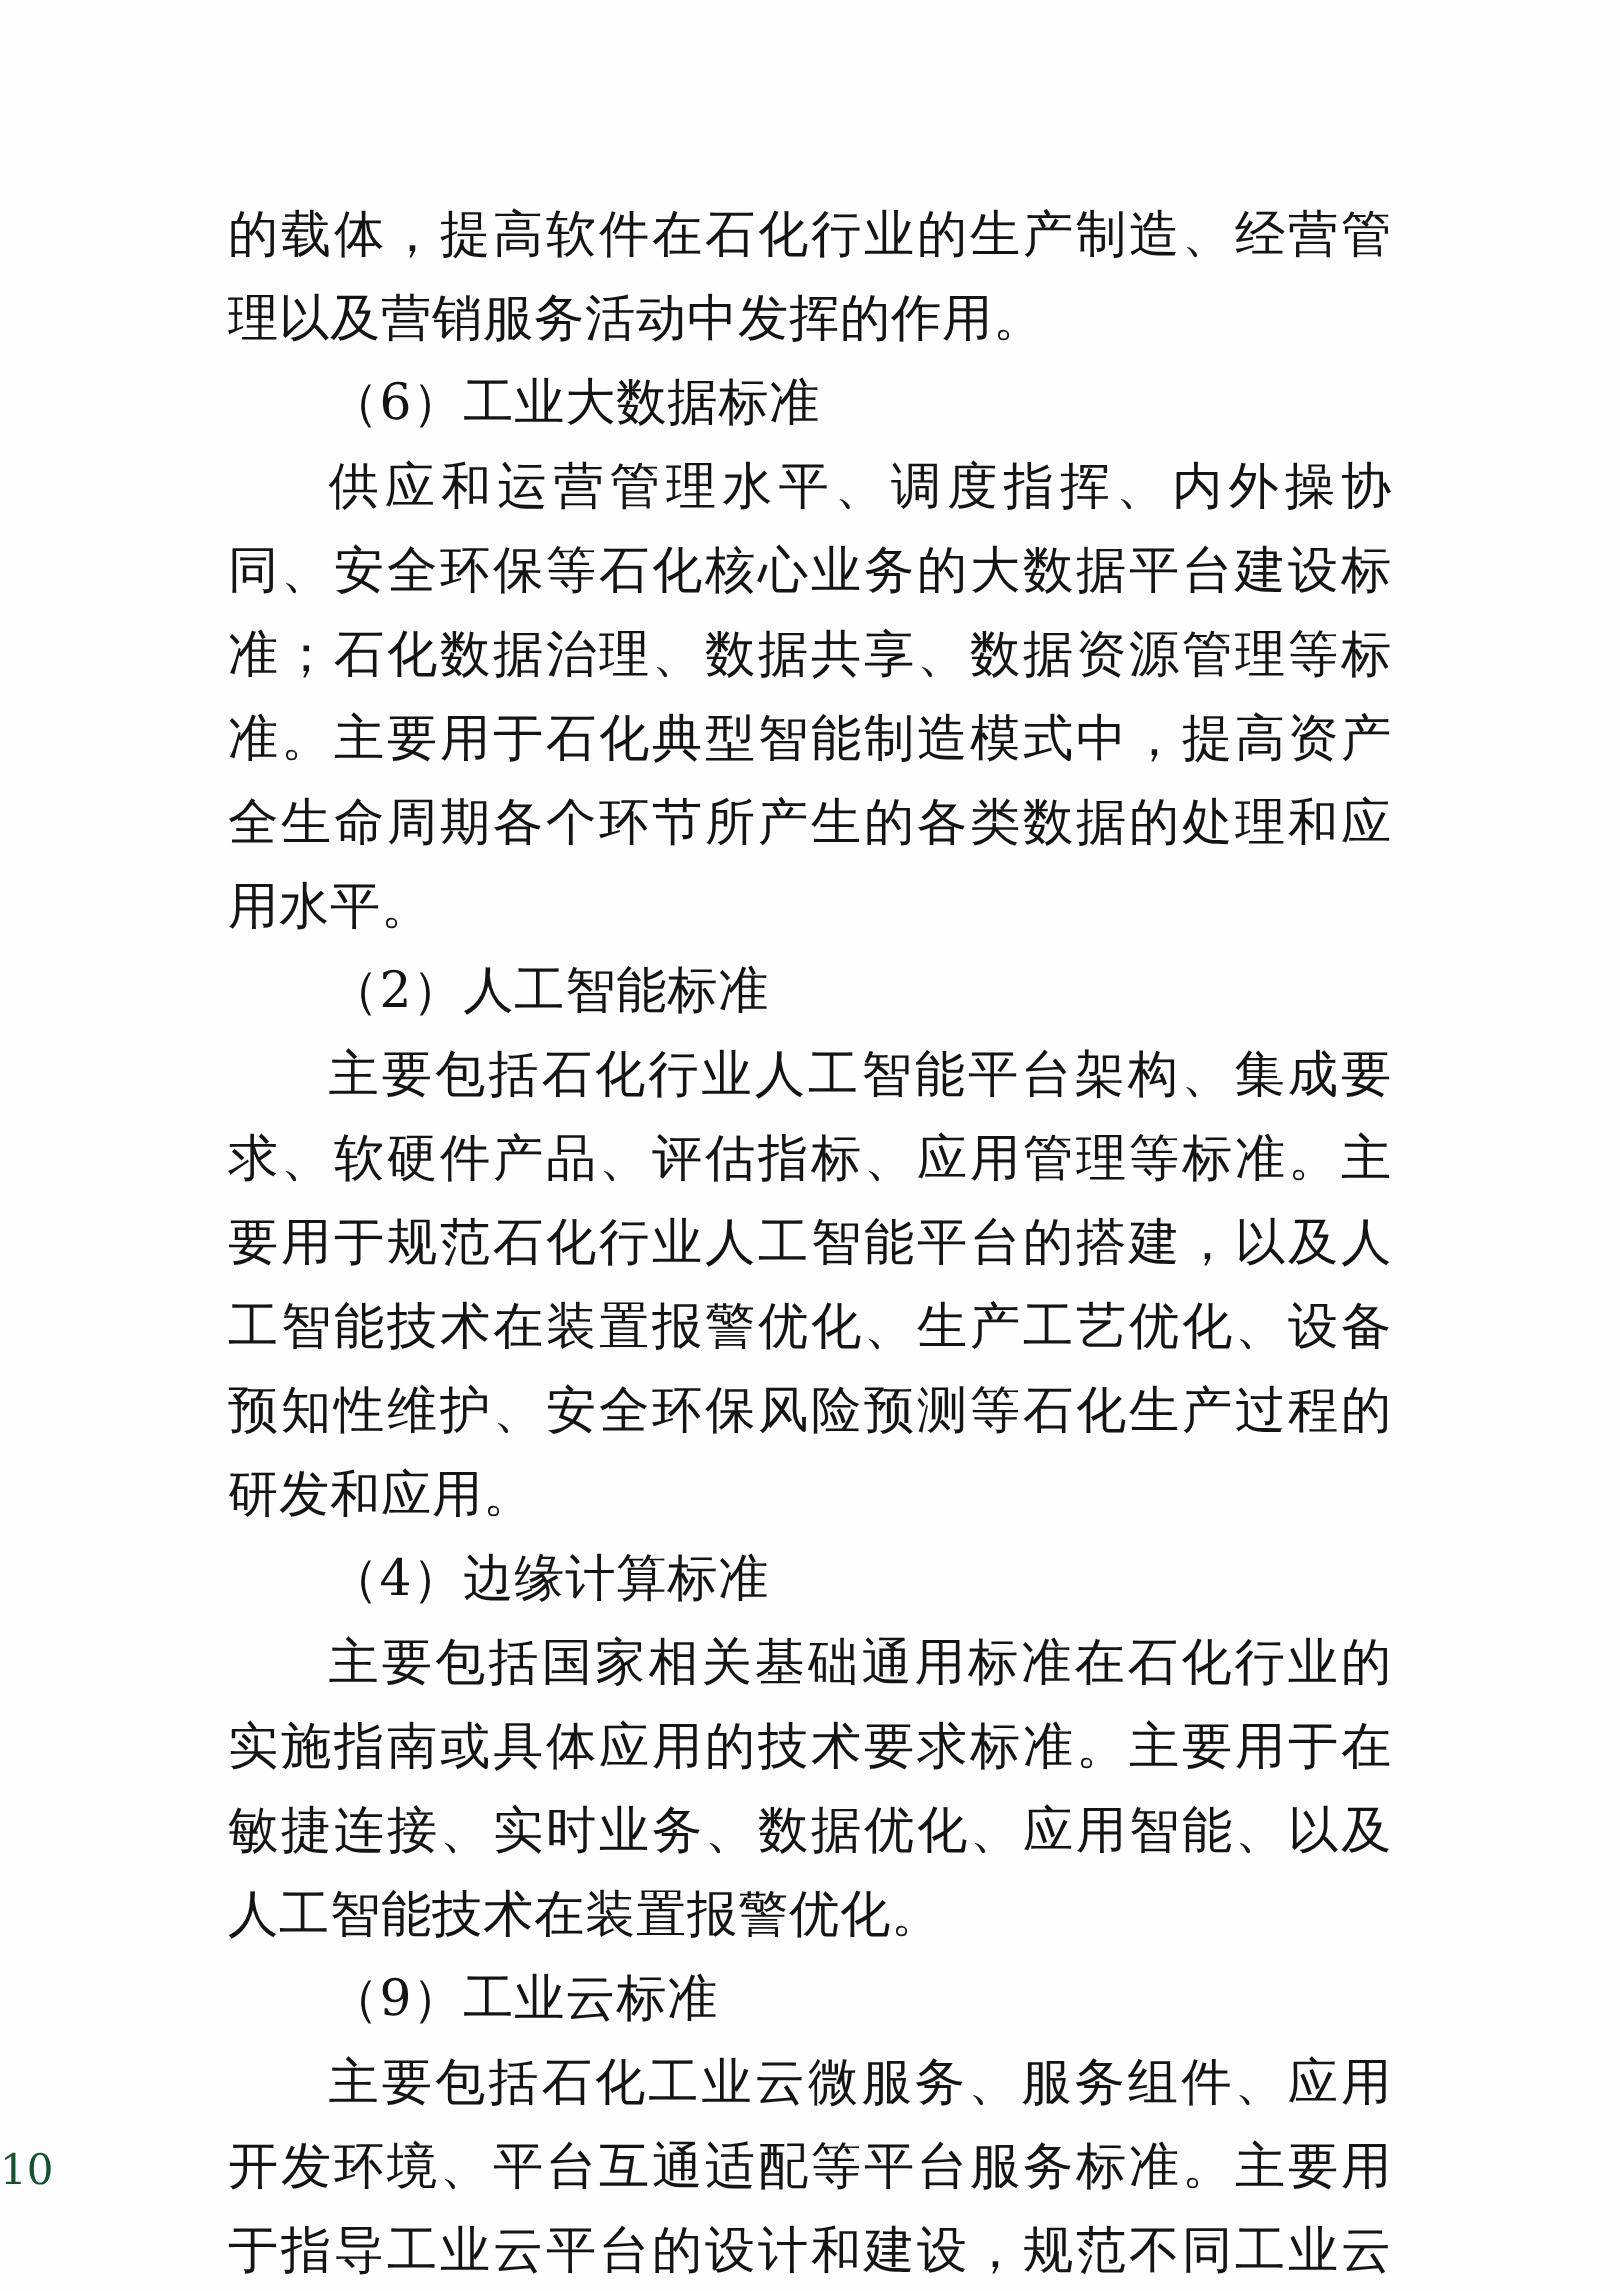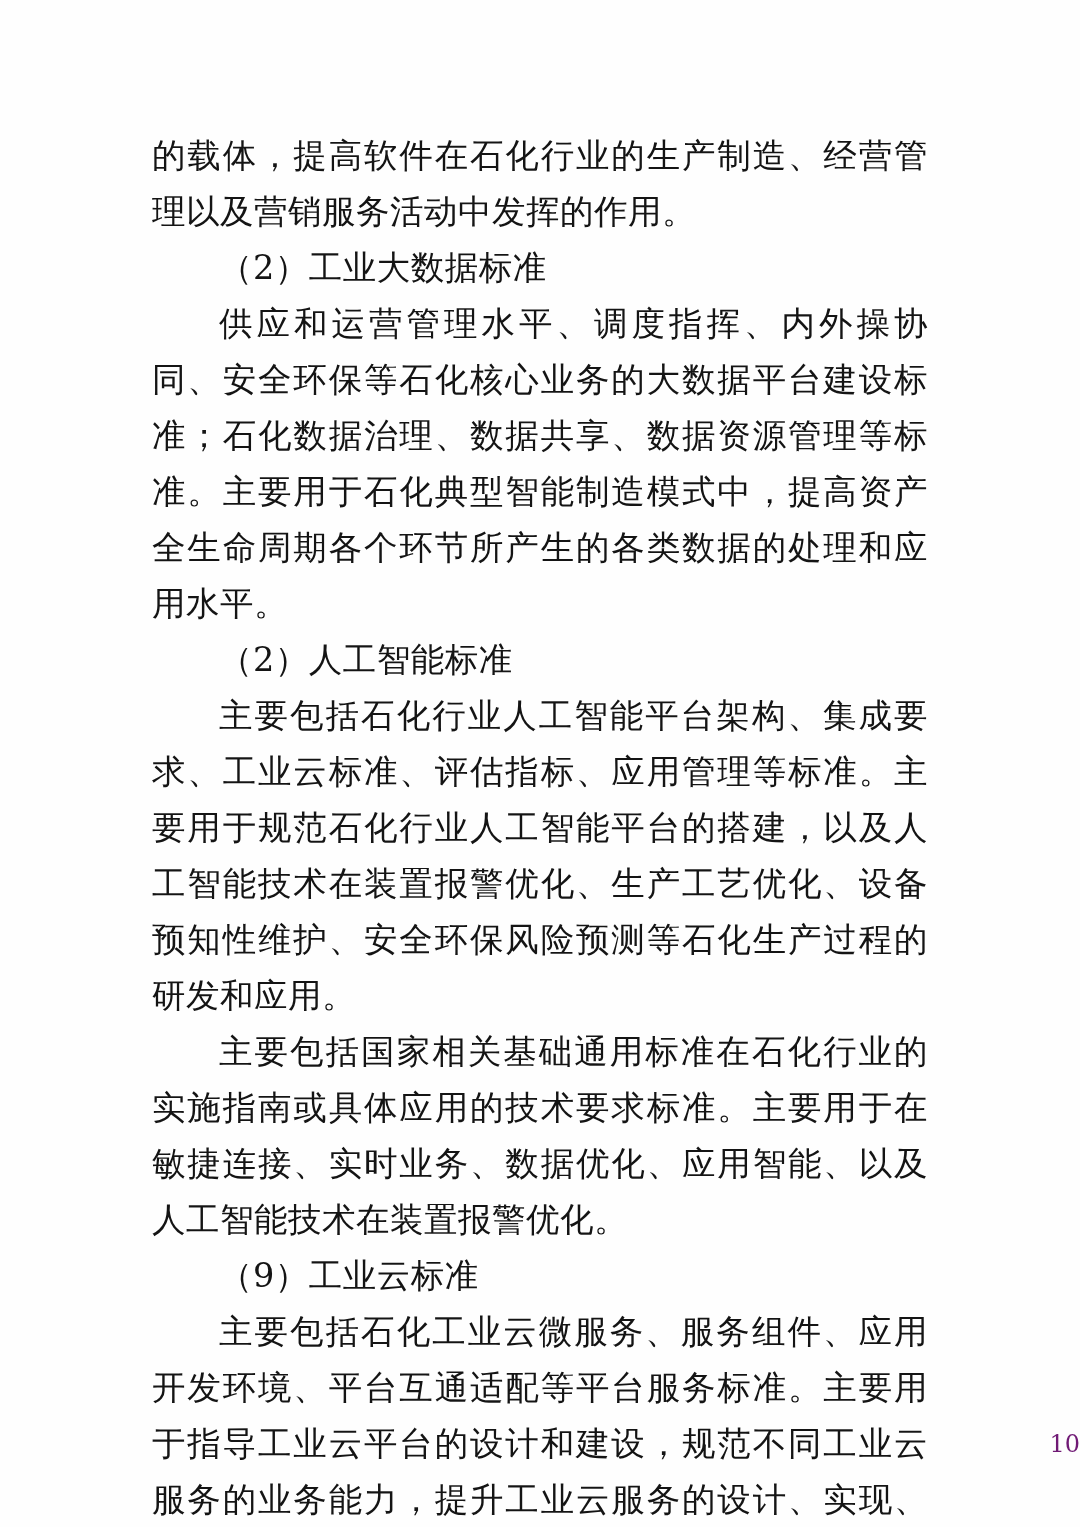--- a/index.html
+++ b/index.html
@@ -49,42 +49,43 @@
     text-indent: 67px;
     margin: 0;
     color: #141414;
     font-weight: 400;
   }
   .page-number {
     position: absolute;
     left: 0;
     right: 0;
     top: 1430px;
-    text-align: right;
-    font-size: 24px;
+    text-align: left;
+    font-size: 28px;
     font-family: "DejaVu Serif", "Liberation Serif", serif;
-    color: #701a75;
+    color: #14532d;
   }
 </style>
 </head>
 <body>
 
 <div class="page">
   <div class="content">
 
     <p class="para">的载体，提高软件在石化行业的生产制造、经营管理以及营销服务活动中发挥的作用。</p>
 
-    <p class="heading">（2）工业大数据标准</p>
+    <p class="heading">（6）工业大数据标准</p>
 
     <p class="para indent">供应和运营管理水平、调度指挥、内外操协同、安全环保等石化核心业务的大数据平台建设标准；石化数据治理、数据共享、数据资源管理等标准。主要用于石化典型智能制造模式中，提高资产全生命周期各个环节所产生的各类数据的处理和应用水平。</p>
 
     <p class="heading">（2）人工智能标准</p>
 
-    <p class="para indent">主要包括石化行业人工智能平台架构、集成要求、工业云标准、评估指标、应用管理等标准。主要用于规范石化行业人工智能平台的搭建，以及人工智能技术在装置报警优化、生产工艺优化、设备预知性维护、安全环保风险预测等石化生产过程的研发和应用。</p>
+    <p class="para indent">主要包括石化行业人工智能平台架构、集成要求、软硬件产品、评估指标、应用管理等标准。主要用于规范石化行业人工智能平台的搭建，以及人工智能技术在装置报警优化、生产工艺优化、设备预知性维护、安全环保风险预测等石化生产过程的研发和应用。</p>
 
+    <p class="heading">（4）边缘计算标准</p>
 
     <p class="para indent">主要包括国家相关基础通用标准在石化行业的实施指南或具体应用的技术要求标准。主要用于在敏捷连接、实时业务、数据优化、应用智能、以及人工智能技术在装置报警优化。</p>
 
     <p class="heading">（9）工业云标准</p>
 
     <p class="para indent">主要包括石化工业云微服务、服务组件、应用开发环境、平台互通适配等平台服务标准。主要用于指导工业云平台的设计和建设，规范不同工业云服务的业务能力，提升工业云服务的设计、实现、部署、供应和运营管理水平。</p>
 
   </div>
 
   <div class="page-number">10</div>

